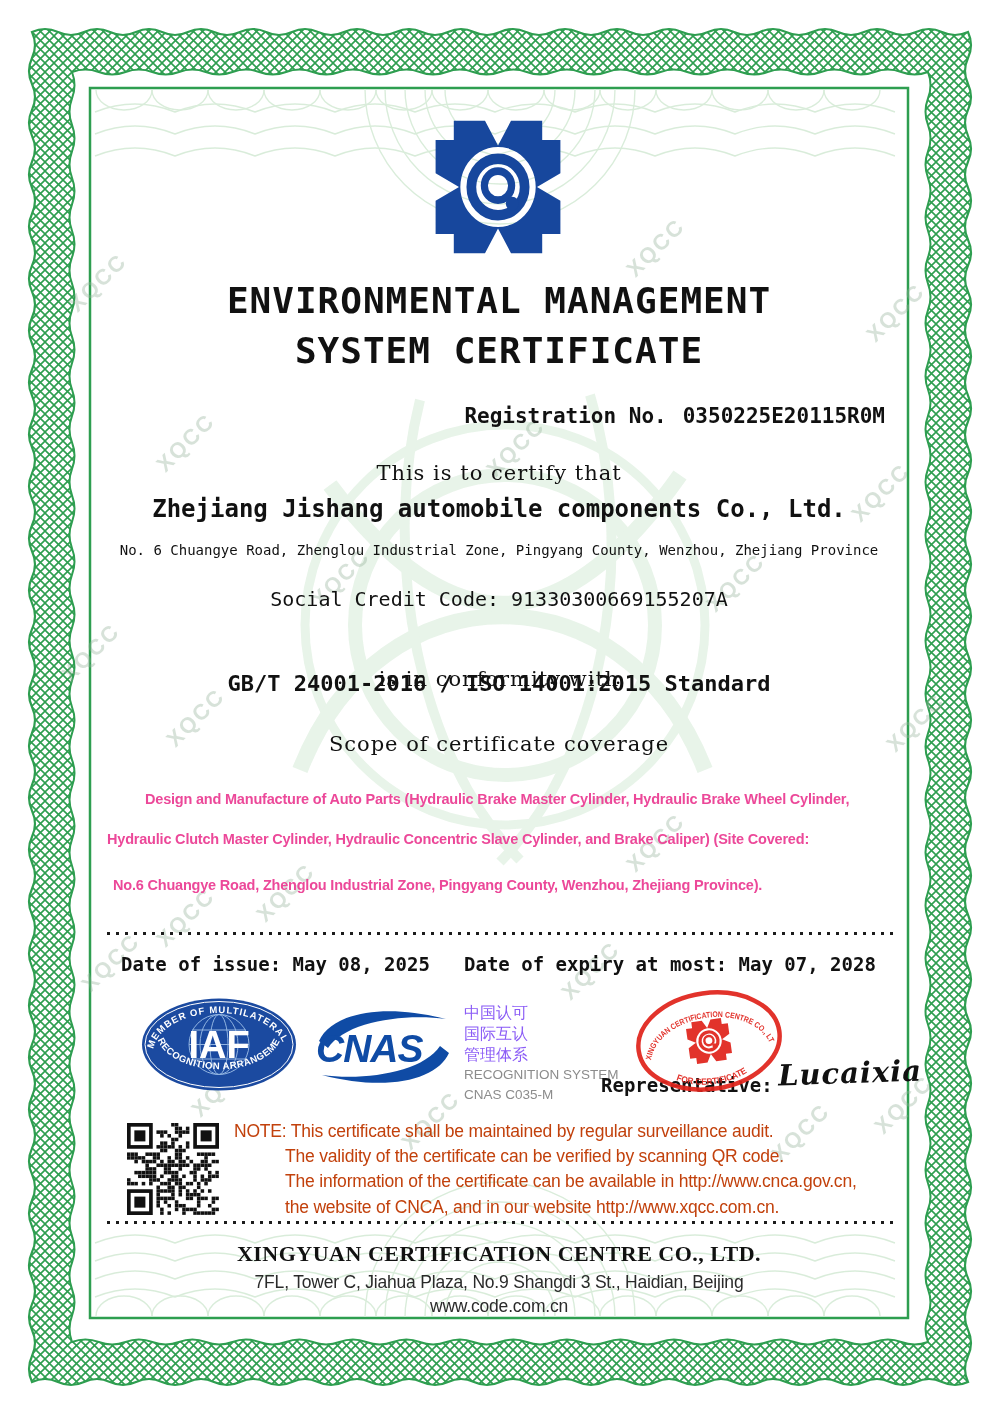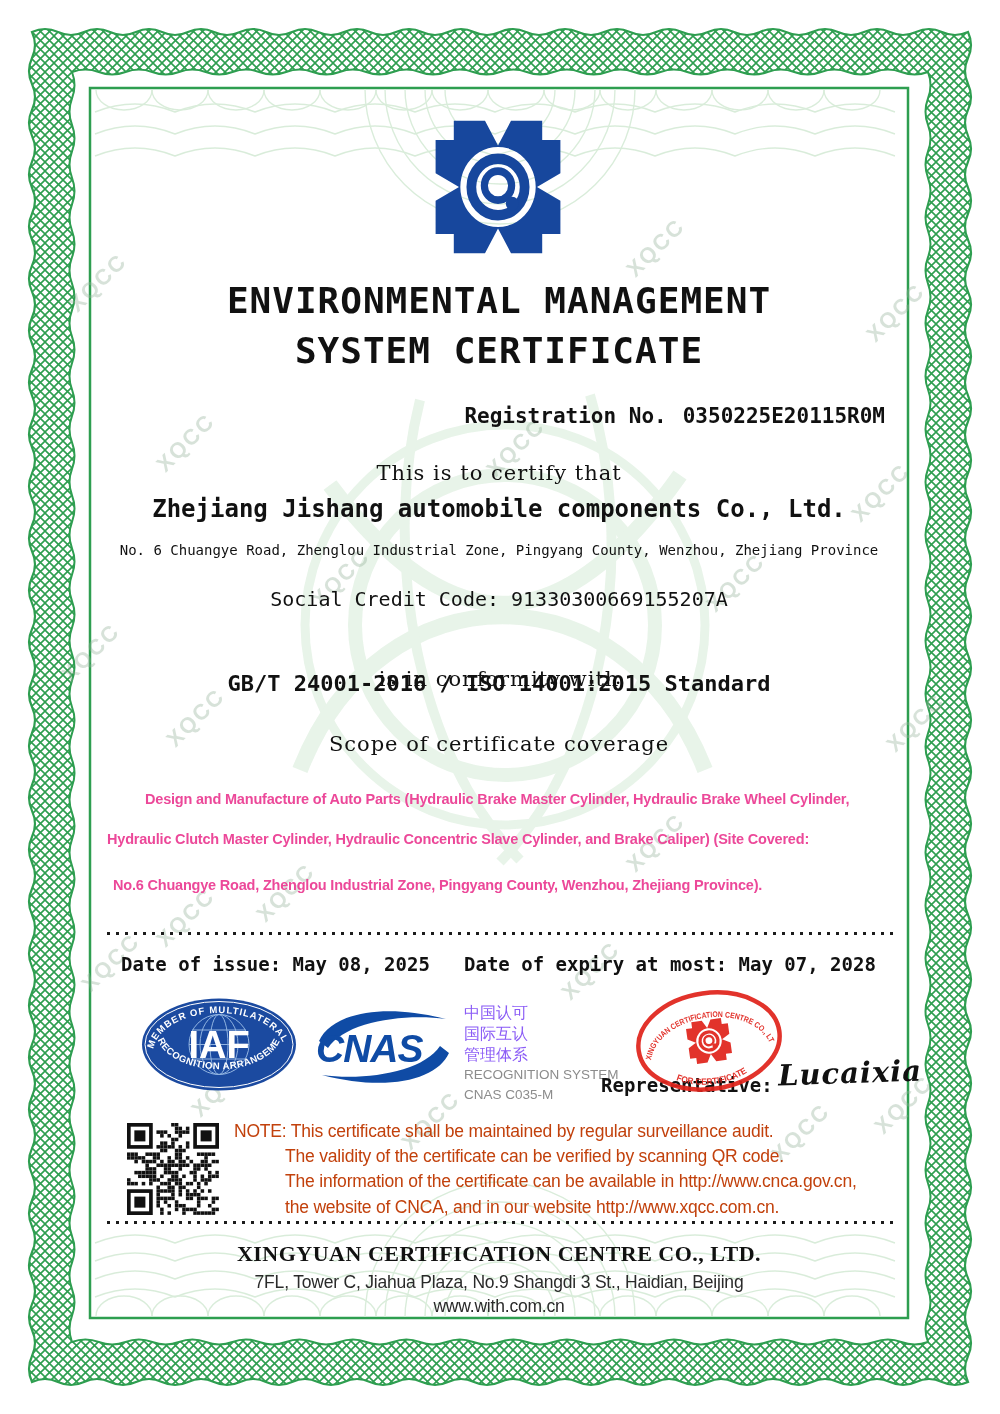--- a/index.html
+++ b/index.html
@@ -448,21 +448,21 @@
     <div>NOTE: This certificate shall be maintained by regular surveillance audit.</div>
     <div class="cont">The validity of the certificate can be verified by scanning QR code.</div>
     <div class="cont">The information of the certificate can be available in http://www.cnca.gov.cn,</div>
     <div class="cont">the website of CNCA, and in our website http://www.xqcc.com.cn.</div>
   </div>
 
   <div class="abs z1 dotted" style="left:104px;top:1220px;width:792px"></div>
 
   <div class="abs z1 ctr f-company" style="top:1241px">XINGYUAN CERTIFICATION CENTRE CO., LTD.</div>
   <div class="abs z1 ctr f-addr" style="top:1272px">7FL, Tower C, Jiahua Plaza, No.9 Shangdi 3 St., Haidian, Beijing</div>
-  <div class="abs z1 ctr f-addr" style="top:1296px">www.with.com.cn</div>
+  <div class="abs z1 ctr f-addr" style="top:1296px">www.code.com.cn</div>
 
 <div class="wm" style="left: 62px; top: 270px;">XQCC</div>
     <div class="wm" style="left: 150px; top: 430px;">XQCC</div>
     <div class="wm" style="left: 55px; top: 640px;">XQCC</div>
     <div class="wm" style="left: 160px; top: 705px;">XQCC</div>
     <div class="wm" style="left: 75px; top: 950px;">XQCC</div>
     <div class="wm" style="left: 185px; top: 1075px;">XQCC</div>
     <div class="wm" style="left: 620px; top: 235px;">XQCC</div>
     <div class="wm" style="left: 860px; top: 300px;">XQCC</div>
     <div class="wm" style="left: 880px; top: 710px;">XQCC</div>

